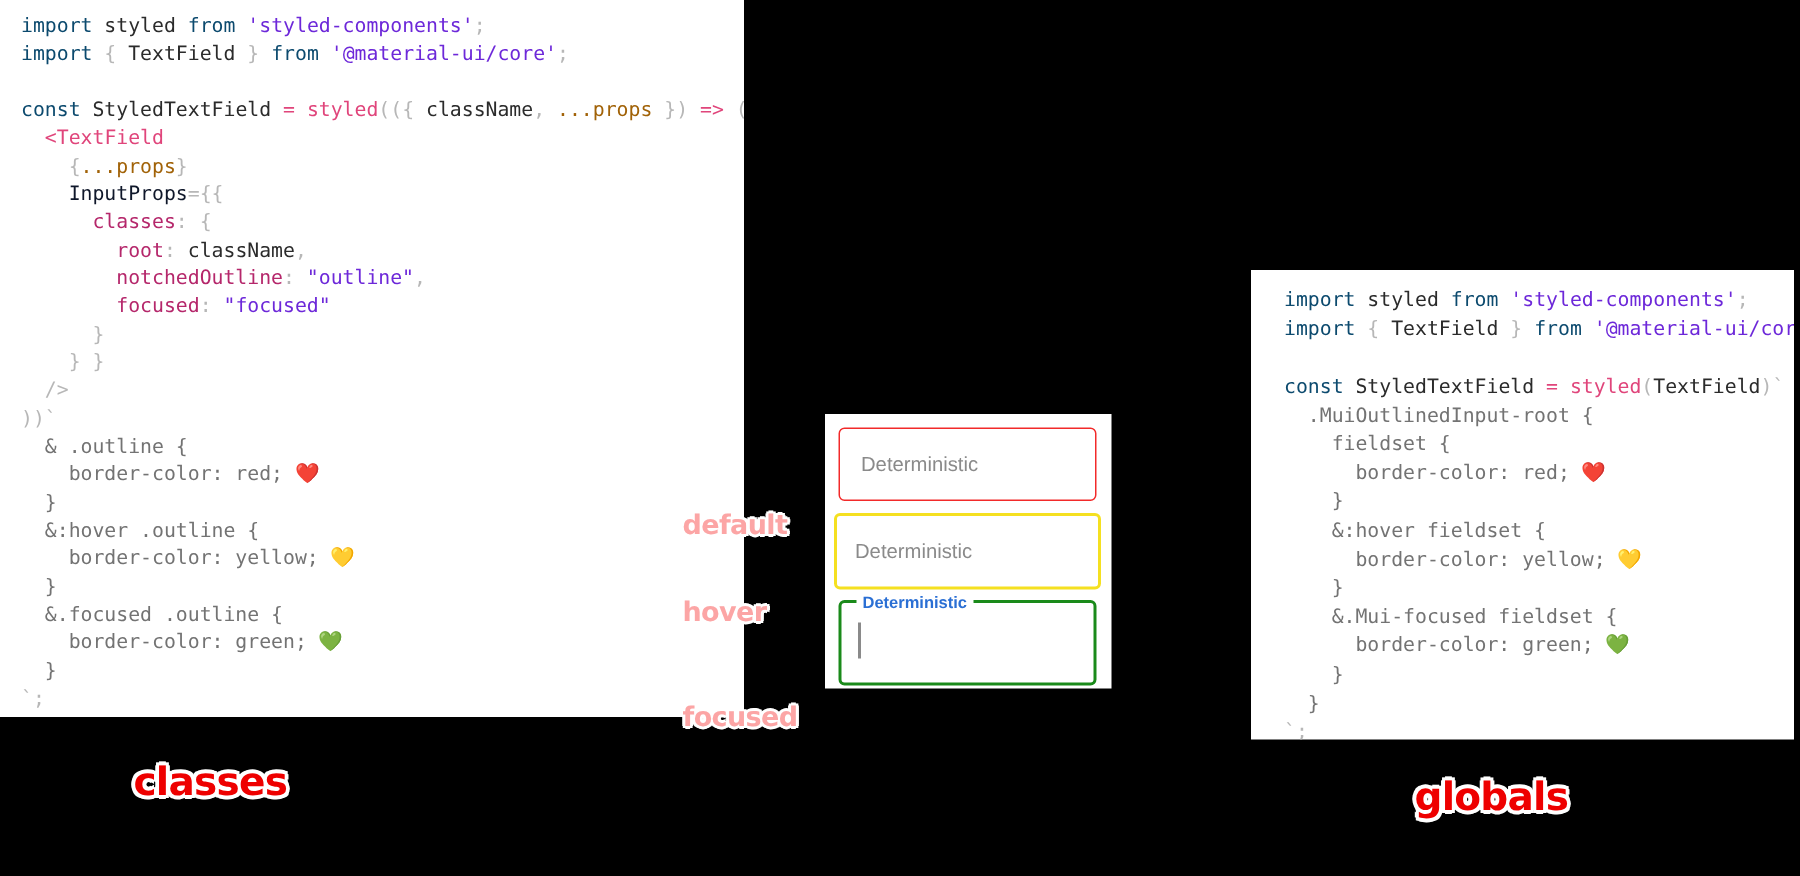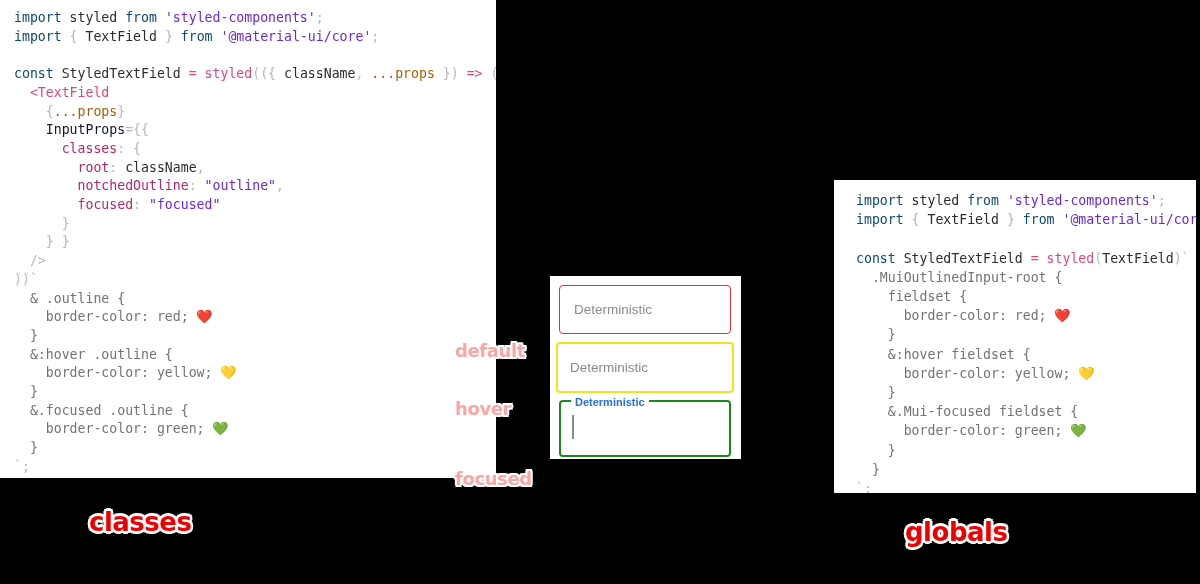--- a/index.html
+++ b/index.html
@@ -134,21 +134,21 @@
     font-weight:bold;
     color:#ee0000;
     letter-spacing:-0.5px;
     text-shadow:
       -2px -2px 0 #fff,  2px -2px 0 #fff,
       -2px  2px 0 #fff,  2px  2px 0 #fff,
        0   -2.6px 0 #fff, 0   2.6px 0 #fff,
       -2.6px 0   0 #fff,  2.6px 0   0 #fff;
   }
   #title-classes{ left:89px;  top:507px; font-size:26px; }
-  #title-globals{ left:905px; top:517px; font-size:26px; }
+  #title-globals{ left:943px; top:517px; font-size:26px; }
 </style>
 </head>
 <body>
 
 <div class="panel" id="panel-classes">
   <div class="code" id="left-code"><span class="ln"><span class="t-kw">import</span><span class="t-plain"> styled </span><span class="t-kw">from</span><span class="t-plain"> </span><span class="t-str">'styled-components'</span><span class="t-punc">;</span></span><span class="ln"><span class="t-kw">import</span><span class="t-punc"> { </span><span class="t-plain">TextField</span><span class="t-punc"> } </span><span class="t-kw">from</span><span class="t-plain"> </span><span class="t-str">'@material-ui/core'</span><span class="t-punc">;</span></span><span class="ln">&nbsp;</span><span class="ln"><span class="t-kw">const</span><span class="t-plain"> StyledTextField </span><span class="t-fn">=</span><span class="t-plain"> </span><span class="t-fn">styled</span><span class="t-punc">(({ </span><span class="t-plain">className</span><span class="t-punc">, </span><span class="t-var">...props</span><span class="t-punc"> }) </span><span class="t-fn">=&gt;</span><span class="t-punc"> (</span></span><span class="ln"><span class="t-plain">  </span><span class="t-fn">&lt;TextField</span></span><span class="ln"><span class="t-punc">    {</span><span class="t-var">...props</span><span class="t-punc">}</span></span><span class="ln"><span class="t-prop">    InputProps</span><span class="t-punc">={{</span></span><span class="ln"><span class="t-key">      classes</span><span class="t-punc">: {</span></span><span class="ln"><span class="t-key">        root</span><span class="t-punc">: </span><span class="t-plain">className</span><span class="t-punc">,</span></span><span class="ln"><span class="t-key">        notchedOutline</span><span class="t-punc">: </span><span class="t-str">"outline"</span><span class="t-punc">,</span></span><span class="ln"><span class="t-key">        focused</span><span class="t-punc">: </span><span class="t-str">"focused"</span></span><span class="ln"><span class="t-punc">      }</span></span><span class="ln"><span class="t-punc">    } }</span></span><span class="ln"><span class="t-punc">  /&gt;</span></span><span class="ln"><span class="t-punc">))`</span></span><span class="ln"><span class="t-css">  &amp; .outline {</span></span><span class="ln"><span class="t-css">    border-color: red; </span><span class="t-plain">❤️</span></span><span class="ln"><span class="t-css">  }</span></span><span class="ln"><span class="t-css">  &amp;:hover .outline {</span></span><span class="ln"><span class="t-css">    border-color: yellow; </span><span class="t-plain">💛</span></span><span class="ln"><span class="t-css">  }</span></span><span class="ln"><span class="t-css">  &amp;.focused .outline {</span></span><span class="ln"><span class="t-css">    border-color: green; </span><span class="t-plain">💚</span></span><span class="ln"><span class="t-css">  }</span></span><span class="ln"><span class="t-punc">`;</span></span></div>
 </div>
 
 <div class="panel" id="panel-preview">
 

